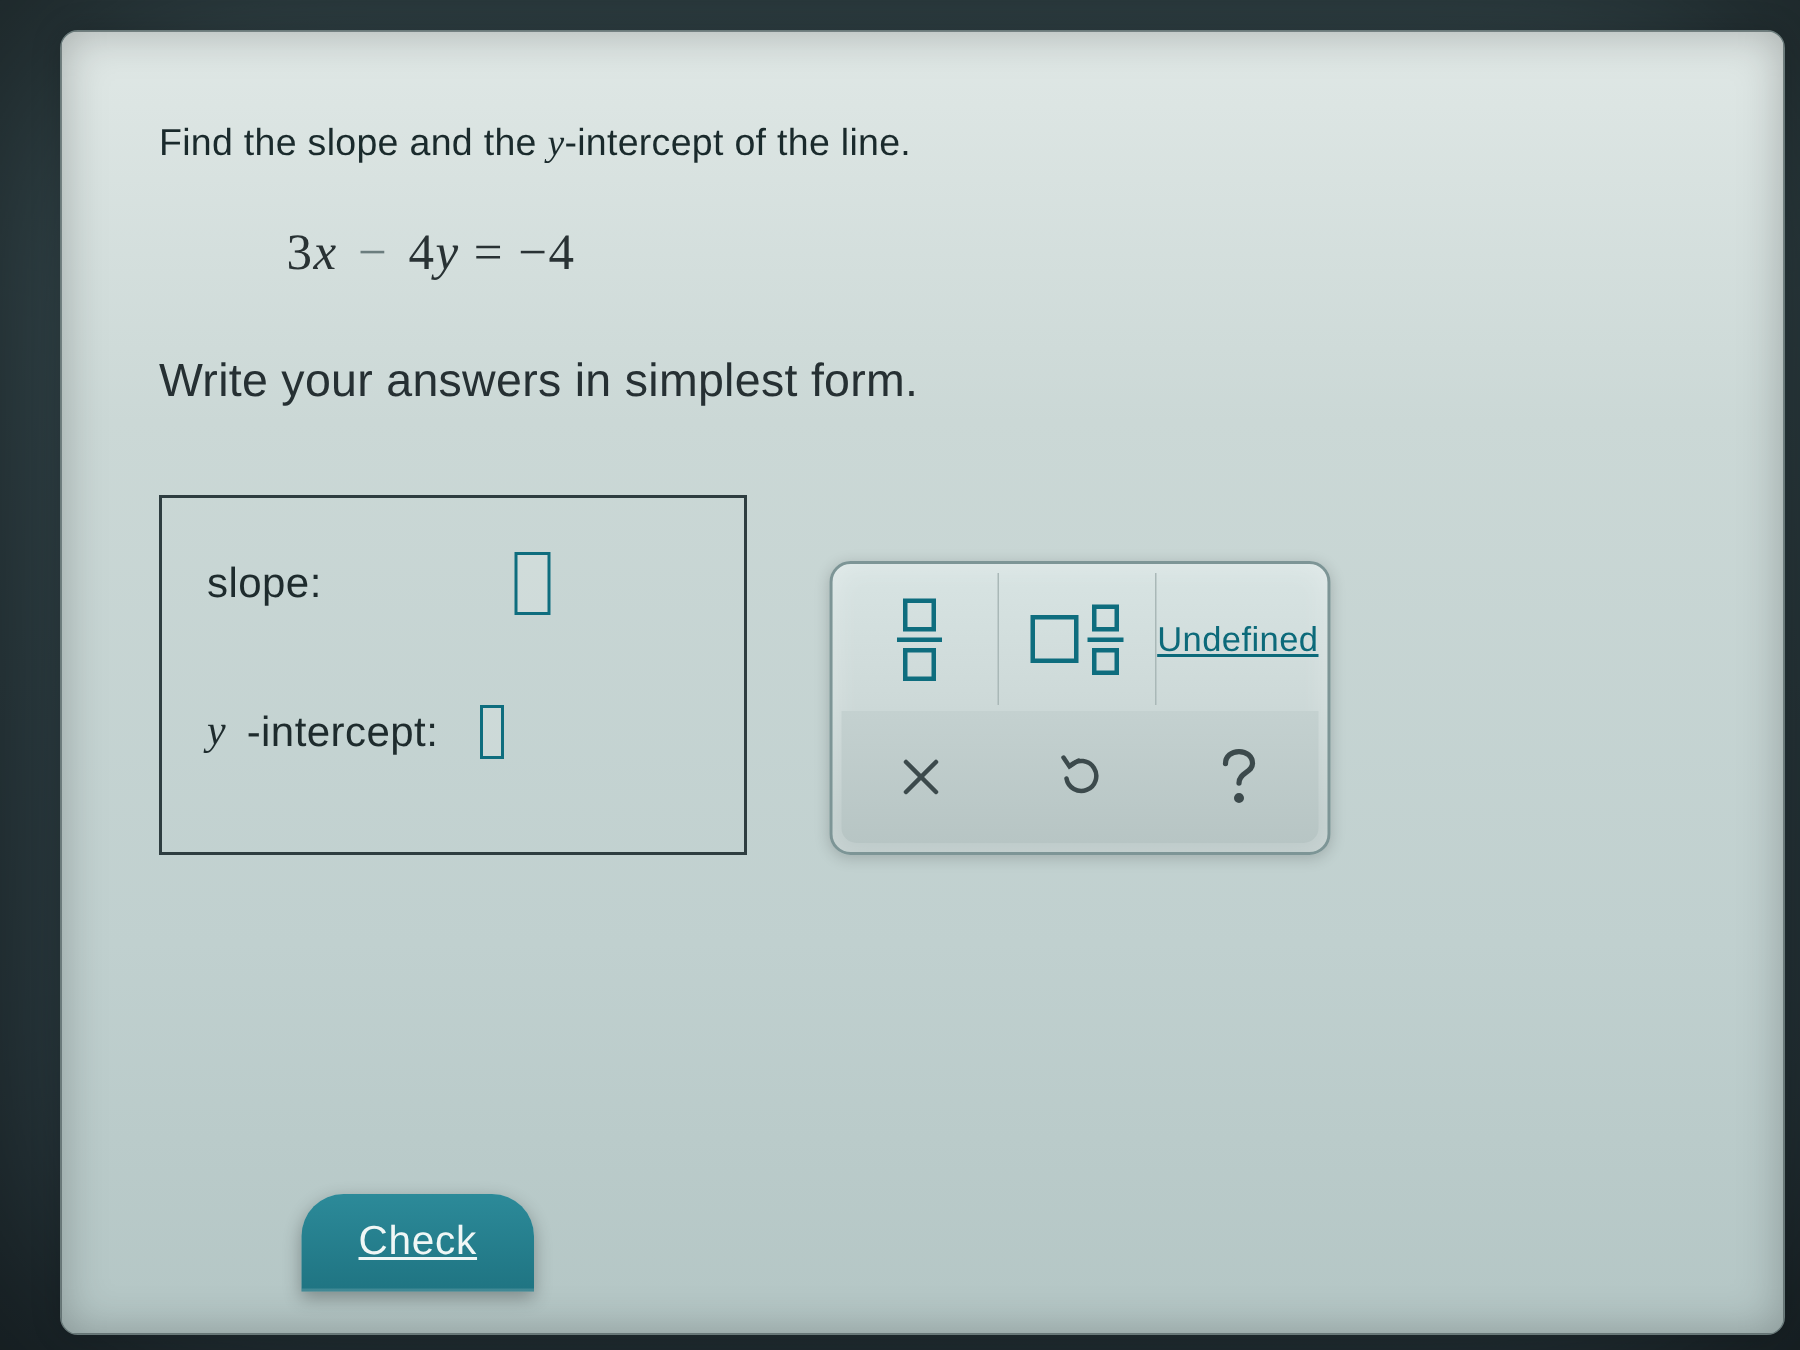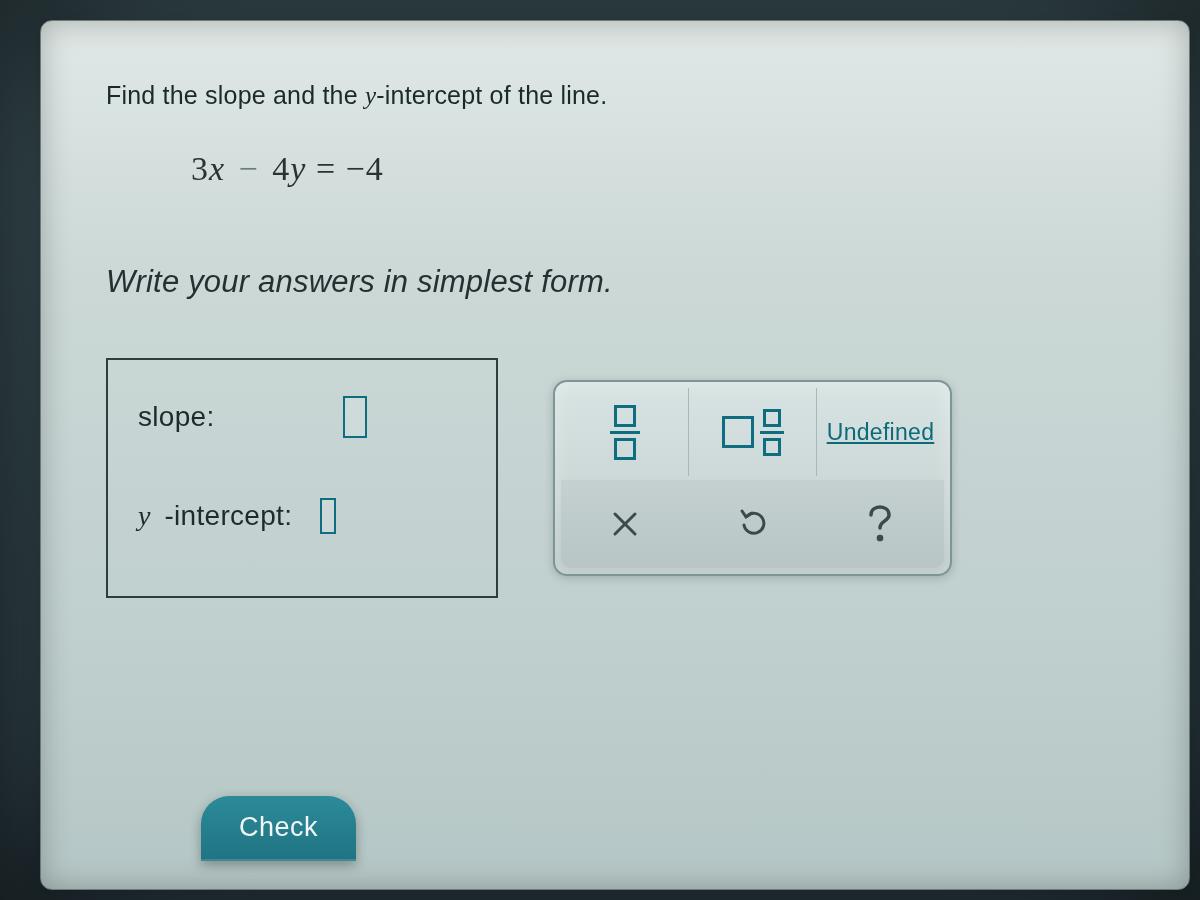--- a/index.html
+++ b/index.html
@@ -35,29 +35,28 @@
     font-family: Georgia, 'Times New Roman', serif;
     font-size: 34px;
     color: #293234;
     margin: 40px 0 0 85px;
     letter-spacing: 1px;
   }
   .equation .minus { color: #6b7d7e; padding: 0 4px; }
   .instruction {
     font-size: 31px;
     color: #263033;
-    margin-top: 76px;
+    margin-top: 48px;
     letter-spacing: .2px;
-    font-style: italic;
   }
   .work-row {
     display: flex;
     gap: 55px;
     margin-top: 58px;
-    align-items: center;
+    align-items: flex-end;
   }
 
   
   .answer-box {
     border: 2px solid #2e3d40;
     background: transparent;
     padding: 36px 30px 0 30px;
     width: 392px;
     height: 240px;
   }
@@ -78,21 +77,21 @@
     border: 2px solid #0e6d7e;
     background: rgba(255,255,255,.15);
   }
   .slot.small { width: 16px; height: 36px; }
 
   
   .keypad {
     border: 2px solid #7d9596;
     border-radius: 14px;
     background: linear-gradient(180deg, #d8e4e3 0%, #cdd9d8 48%, #b9c7c6 100%);
-    width: 399px;
+    width: 334px;
     box-shadow: 0 2px 10px rgba(0,0,0,.18), inset 0 0 20px rgba(255,255,255,.3);
     padding: 6px;
   }
   .kp-row { display: flex; }
   .kp-cell {
     flex: 1;
     height: 88px;
     display: flex;
     align-items: center;
     justify-content: center;
@@ -128,20 +127,21 @@
     bottom: 28px;
     background: linear-gradient(180deg, #2c8a99 0%, #1f7482 100%);
     color: #f0f7f6;
     font-size: 27px;
     letter-spacing: .5px;
     border: none;
     padding: 16px 38px 18px;
     border-radius: 28px 28px 0 0;
     cursor: pointer;
     box-shadow: 0 -2px 0 rgba(255,255,255,.15) inset, 0 4px 12px rgba(0,0,0,.3);
+    text-decoration: underline;
   }
 
   
   body::before {
     content:"";
     position:absolute; inset:0;
     box-shadow: inset 0 0 180px 40px rgba(0,0,0,.65);
     pointer-events:none;
   }
 </style>

